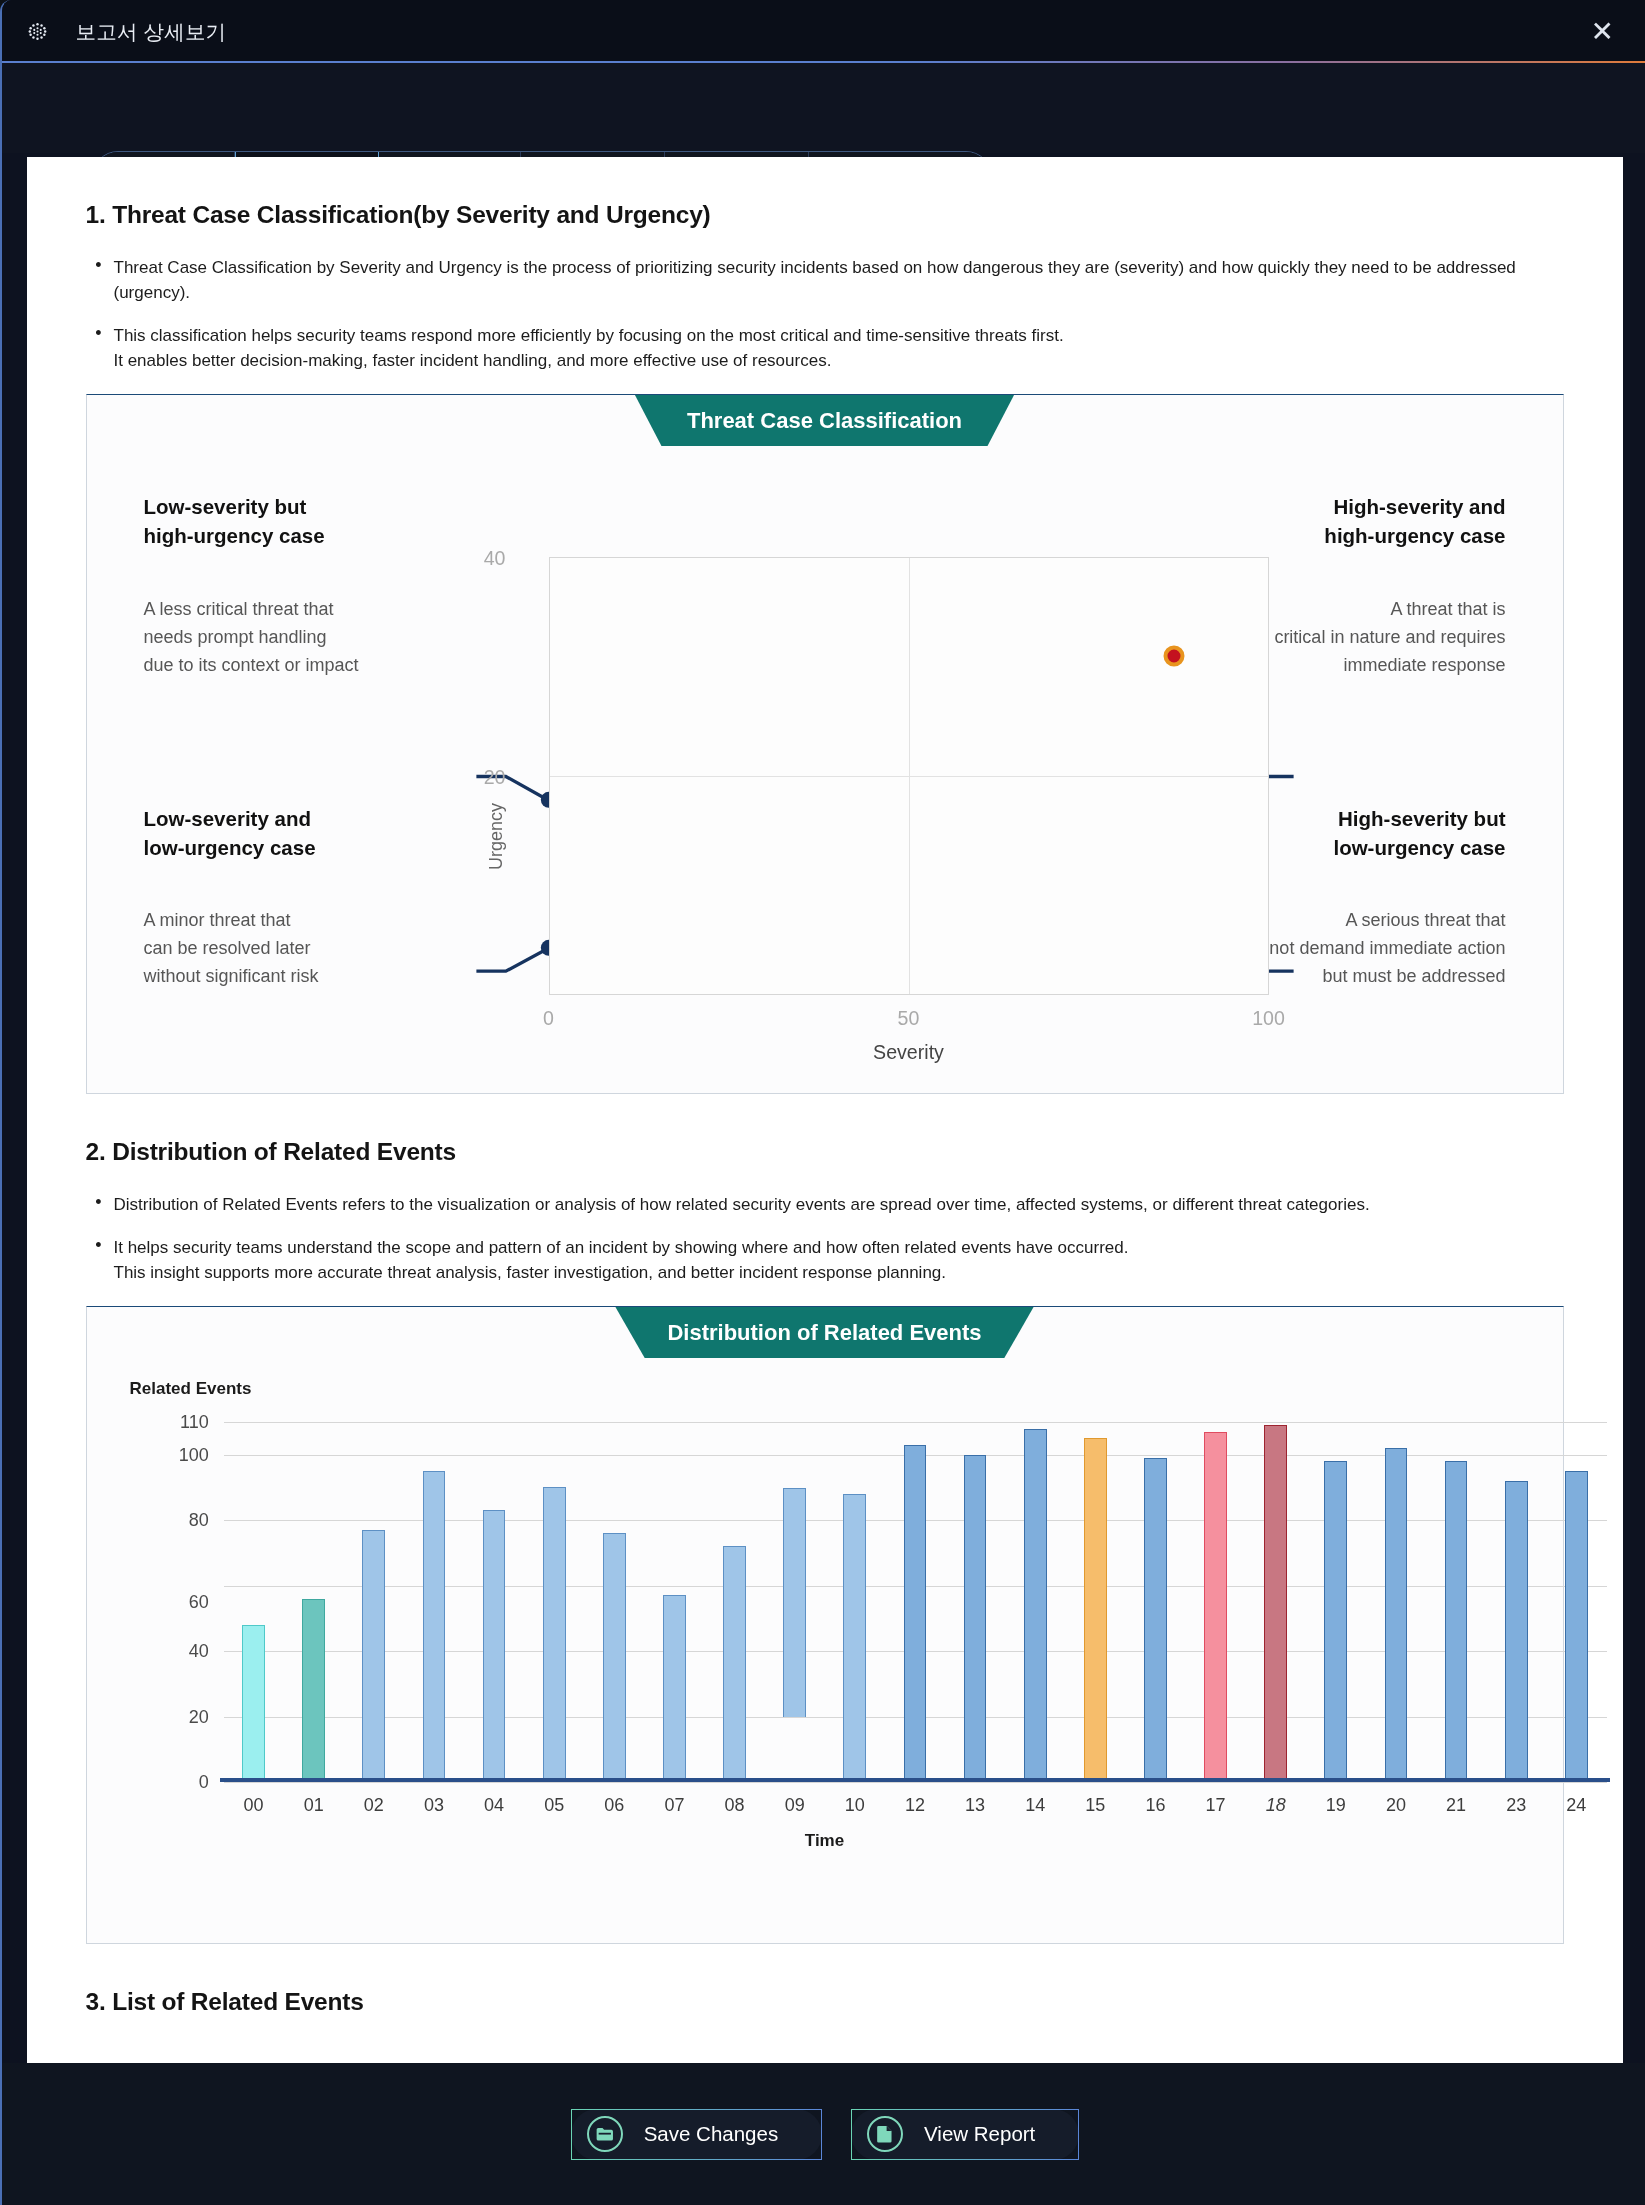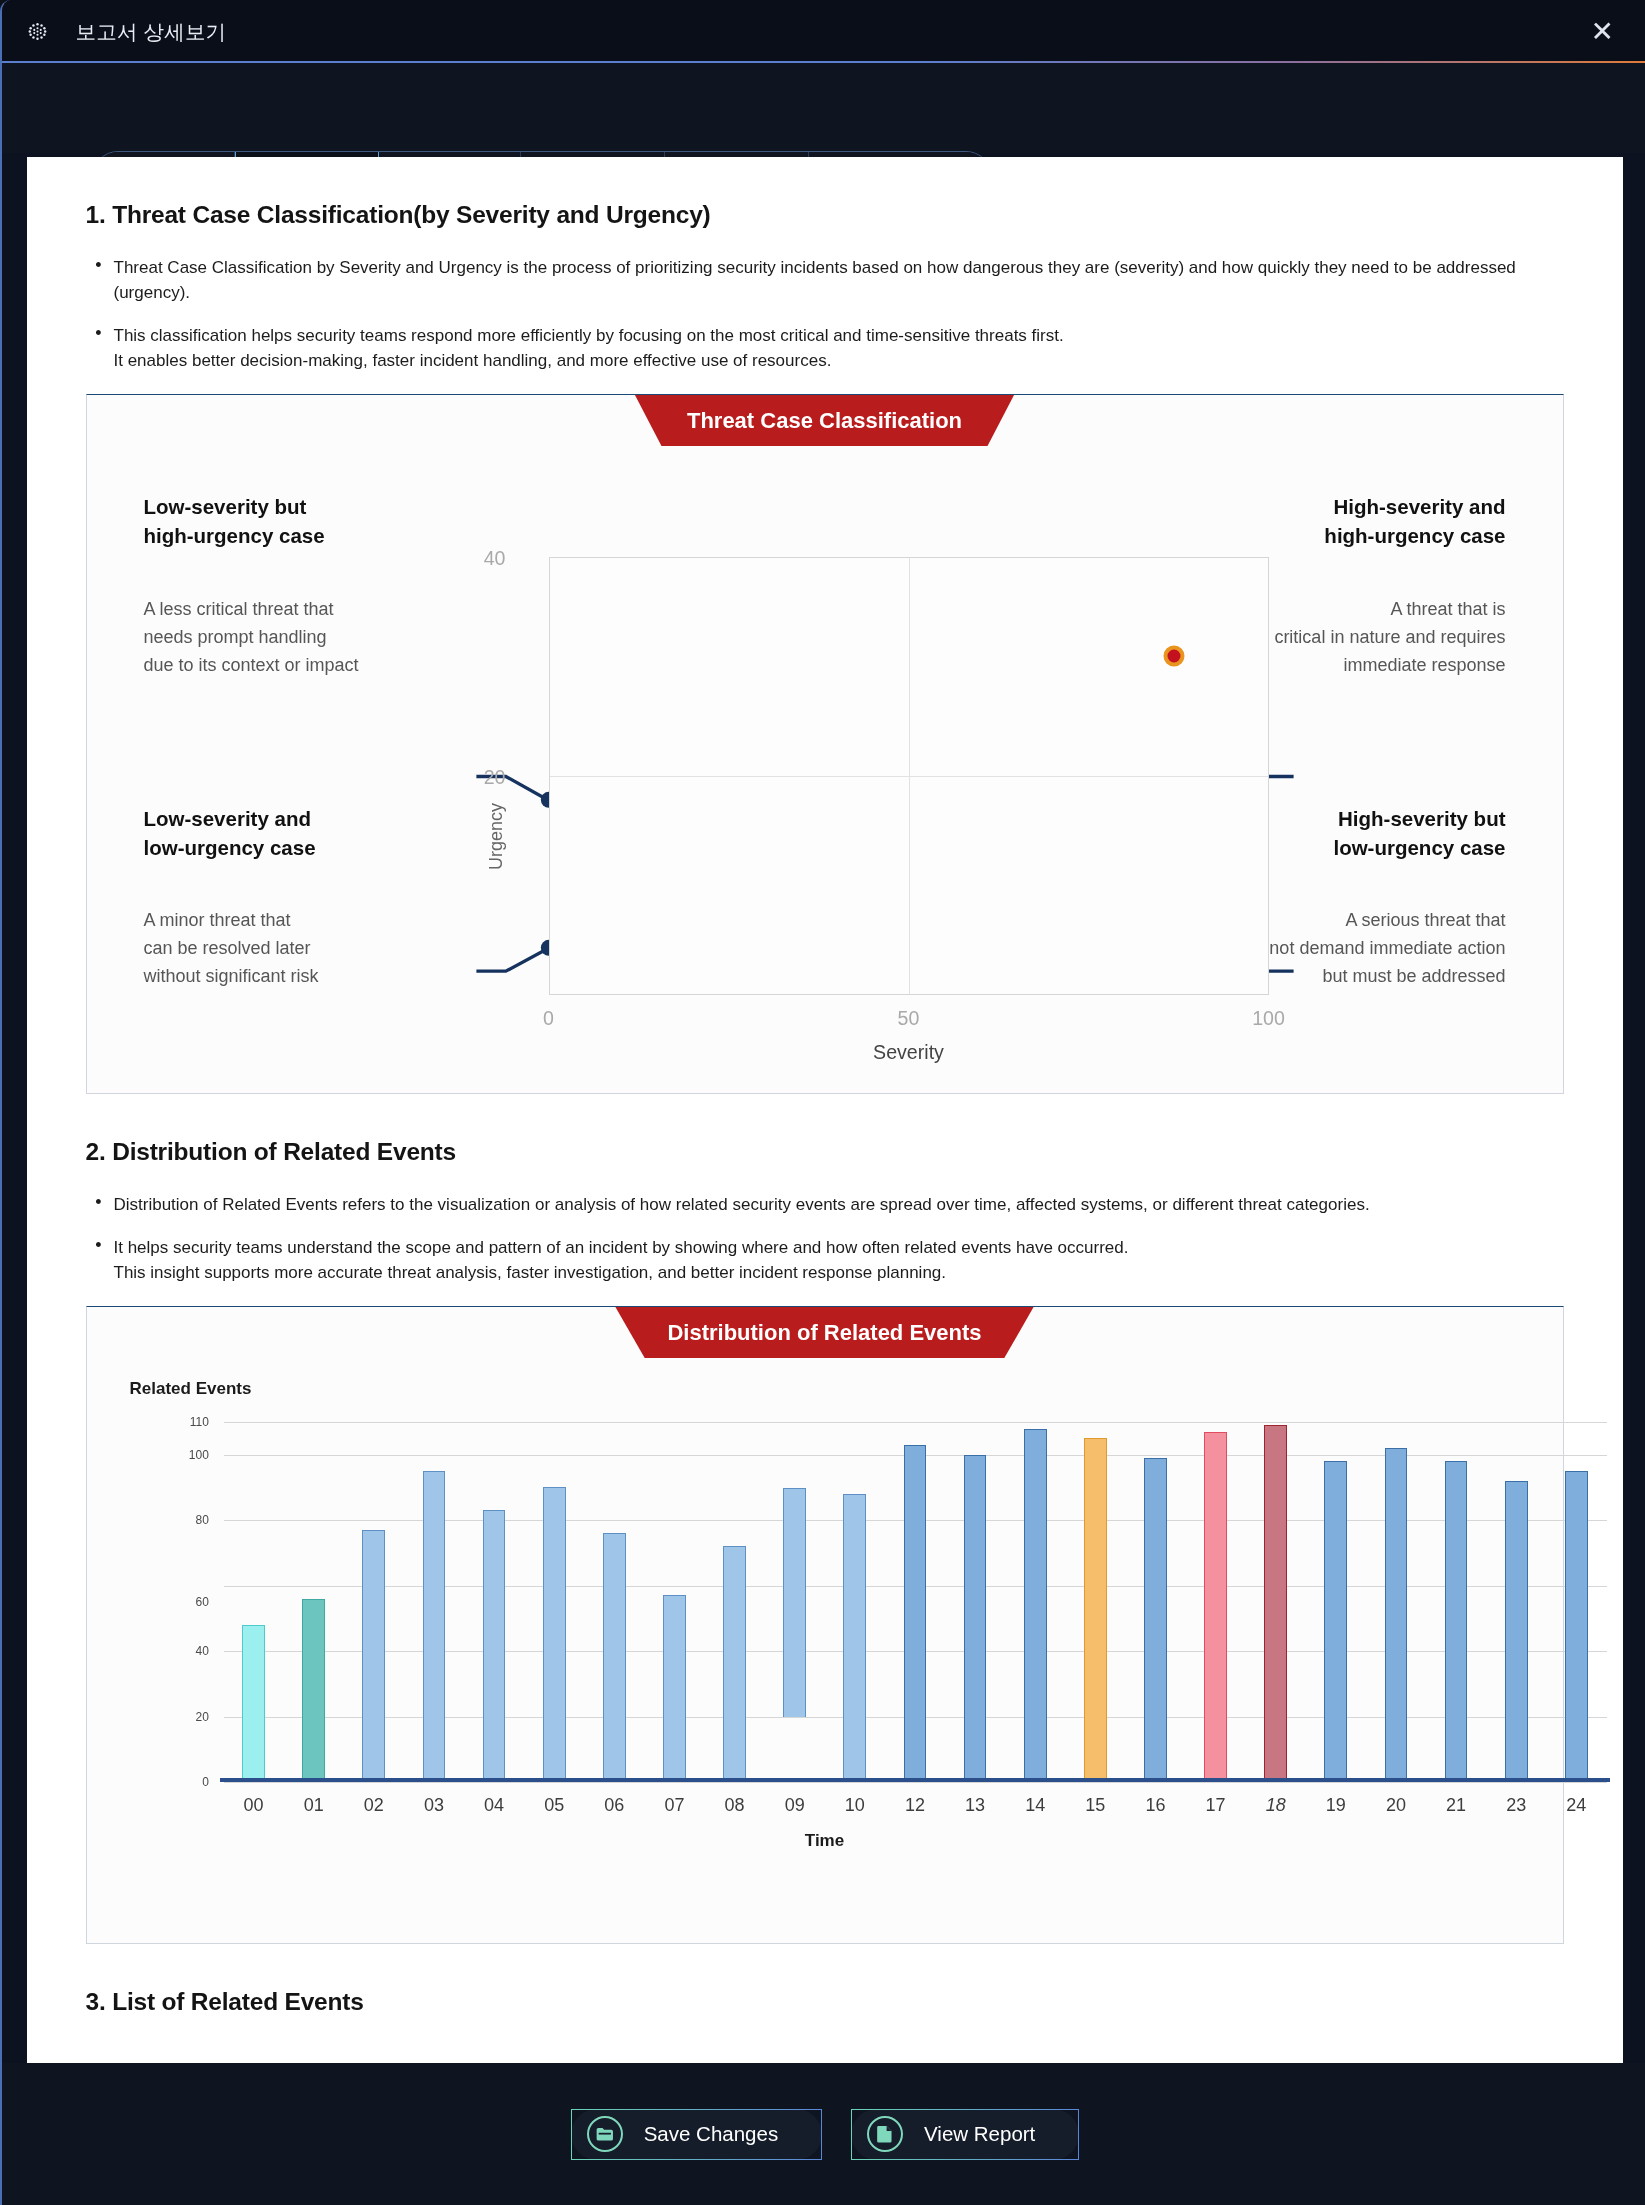--- a/index.html
+++ b/index.html
@@ -103,21 +103,21 @@
     border: 0.8px solid #cfd6de;
     border-top: 1.6px solid #1b4a78;
     background: #fcfcfd;
   }
   .banner-wrap {
     position: absolute; left: 0; right: 0; top: 0; height: 51px;
     display: flex; justify-content: center; pointer-events: none;
   }
   .banner {
     height: 51px;
-    background: #b91c1c;
+    background: #0f766e;
     color: #ffffff; font-size: 22px; font-weight: 700;
     display: flex; align-items: center; justify-content: center;
     padding: 0 52px;
     clip-path: polygon(0 0, 100% 0, 93% 100%, 7% 100%);
   }
 
   
   #scatter-card { height: 700px; margin-top: 8.2px; }
   #scatter-inner { position: absolute; inset: 0; }
 
@@ -177,21 +177,21 @@
   #barplot {
     position: absolute; left: 137px; top: 115px;
     width: 1383px; height: 360px;
   }
   .bgrid {
     position: absolute; left: 0; right: 0; height: 0.8px; background: #d6d6d6;
   }
   .bytick {
     position: absolute; right: 100%; margin-right: 14.7px;
     transform: translateY(-50%);
-    font-size: 12px; color: #4a4a4a; white-space: nowrap;
+    font-size: 18px; color: #4a4a4a; white-space: nowrap;
   }
   #bars {
     position: absolute; left: 0; right: 0; bottom: 0; height: 360px;
     display: flex; align-items: flex-end;
   }
   .barcell {
     flex: 1; display: flex; flex-direction: column;
     align-items: center; justify-content: flex-end; height: 100%;
   }
   .bar { width: 38%; }

